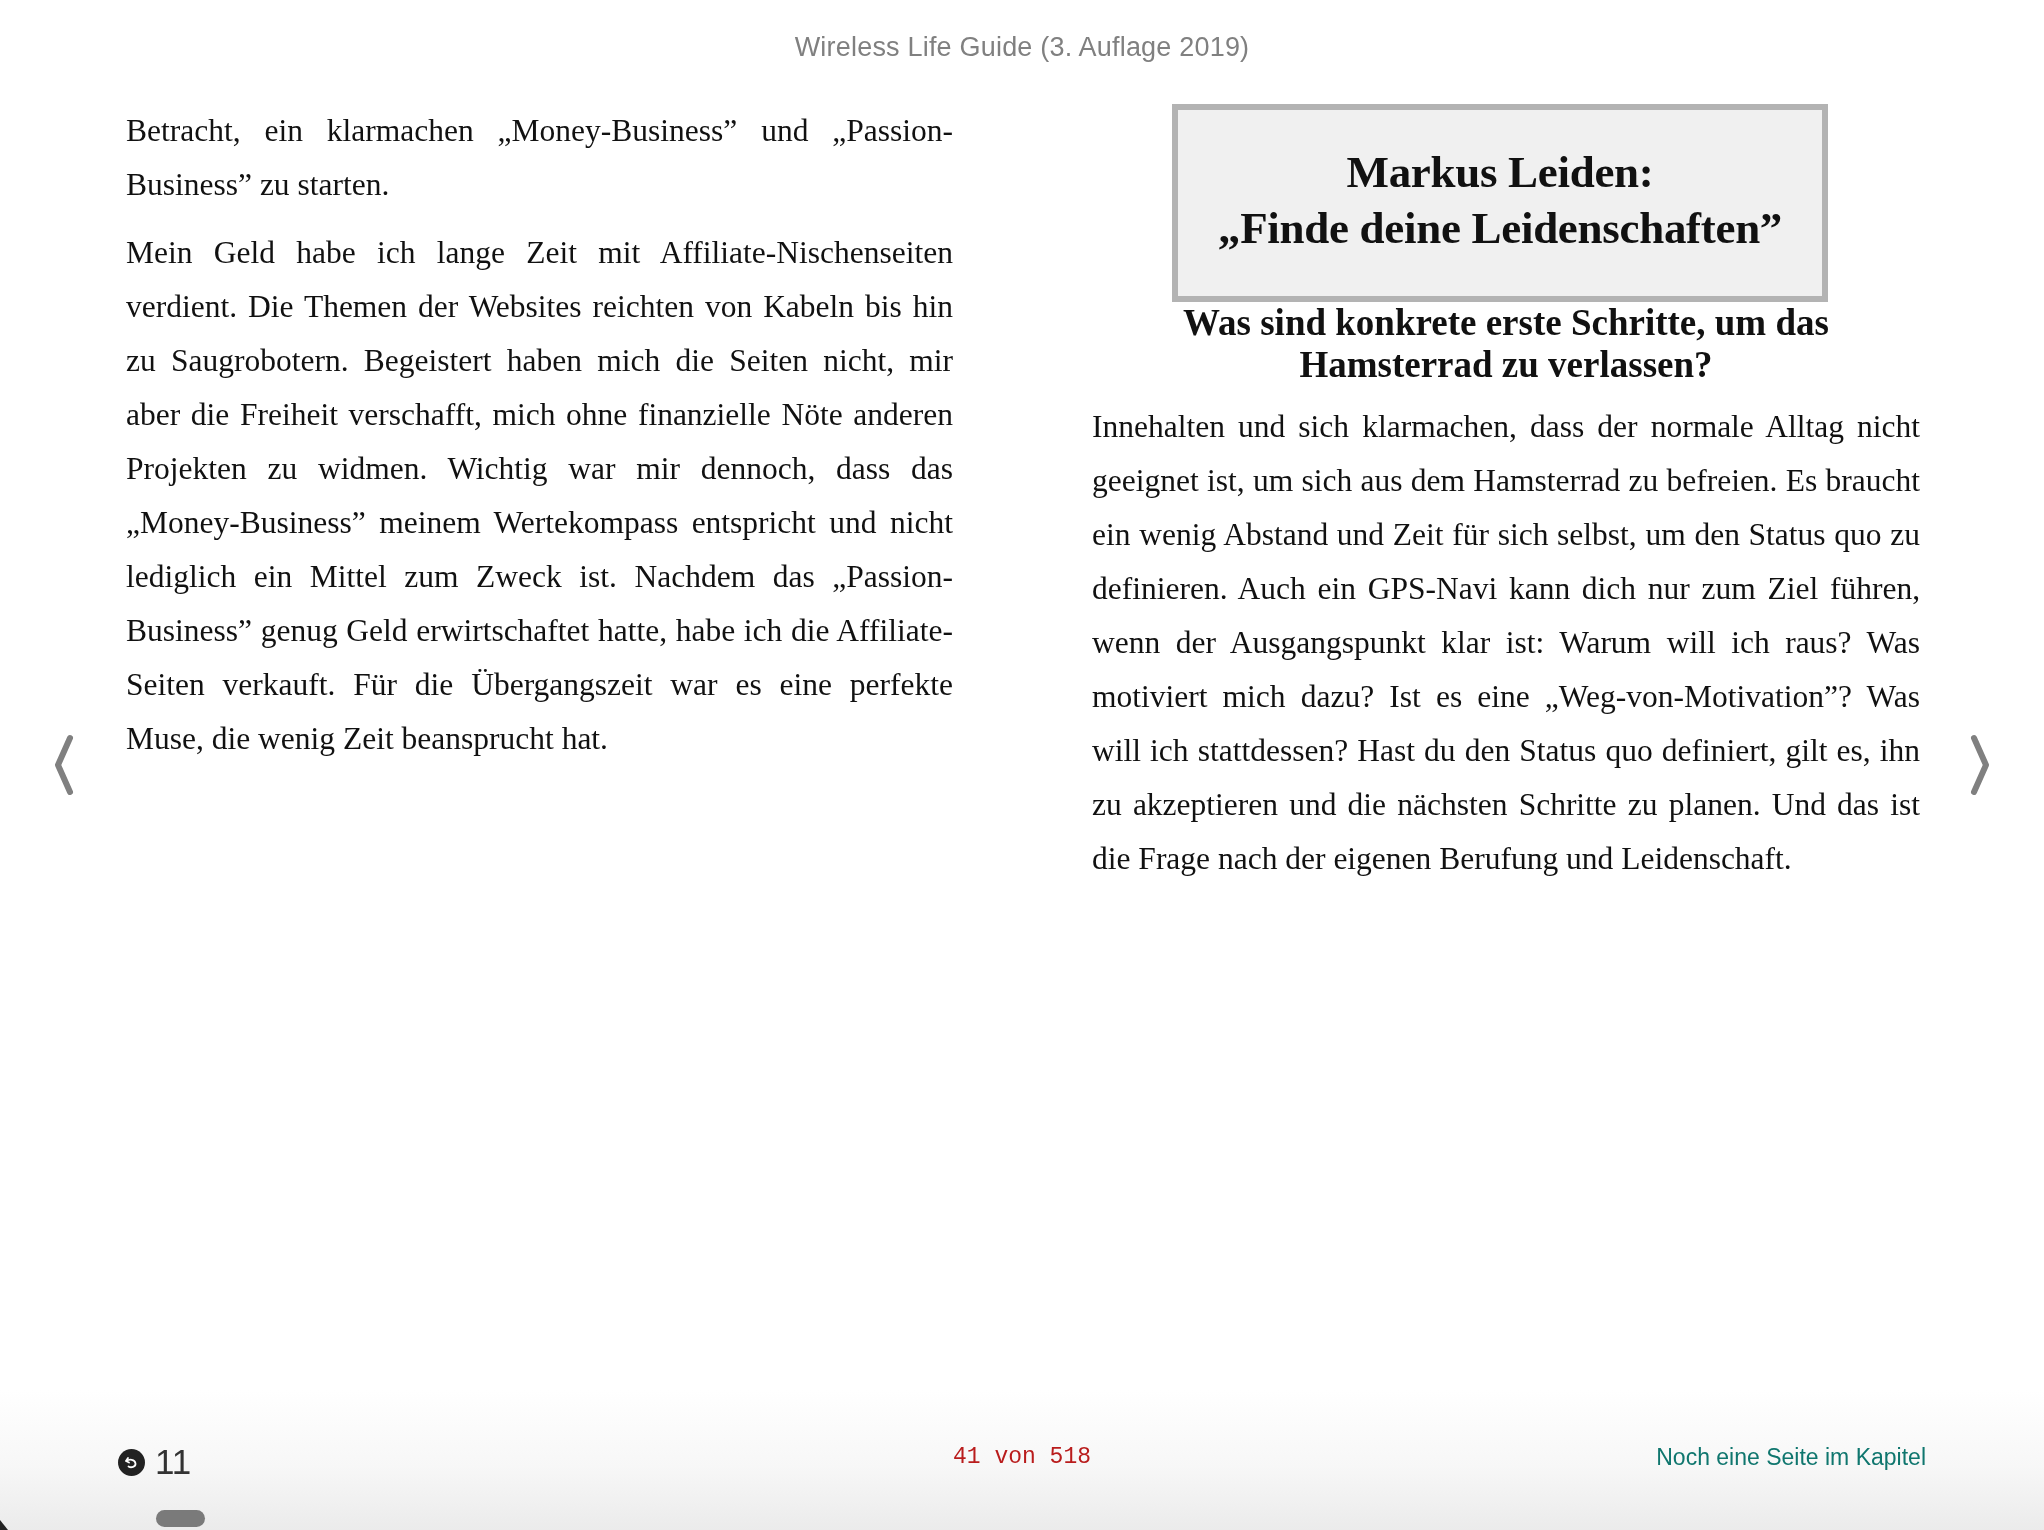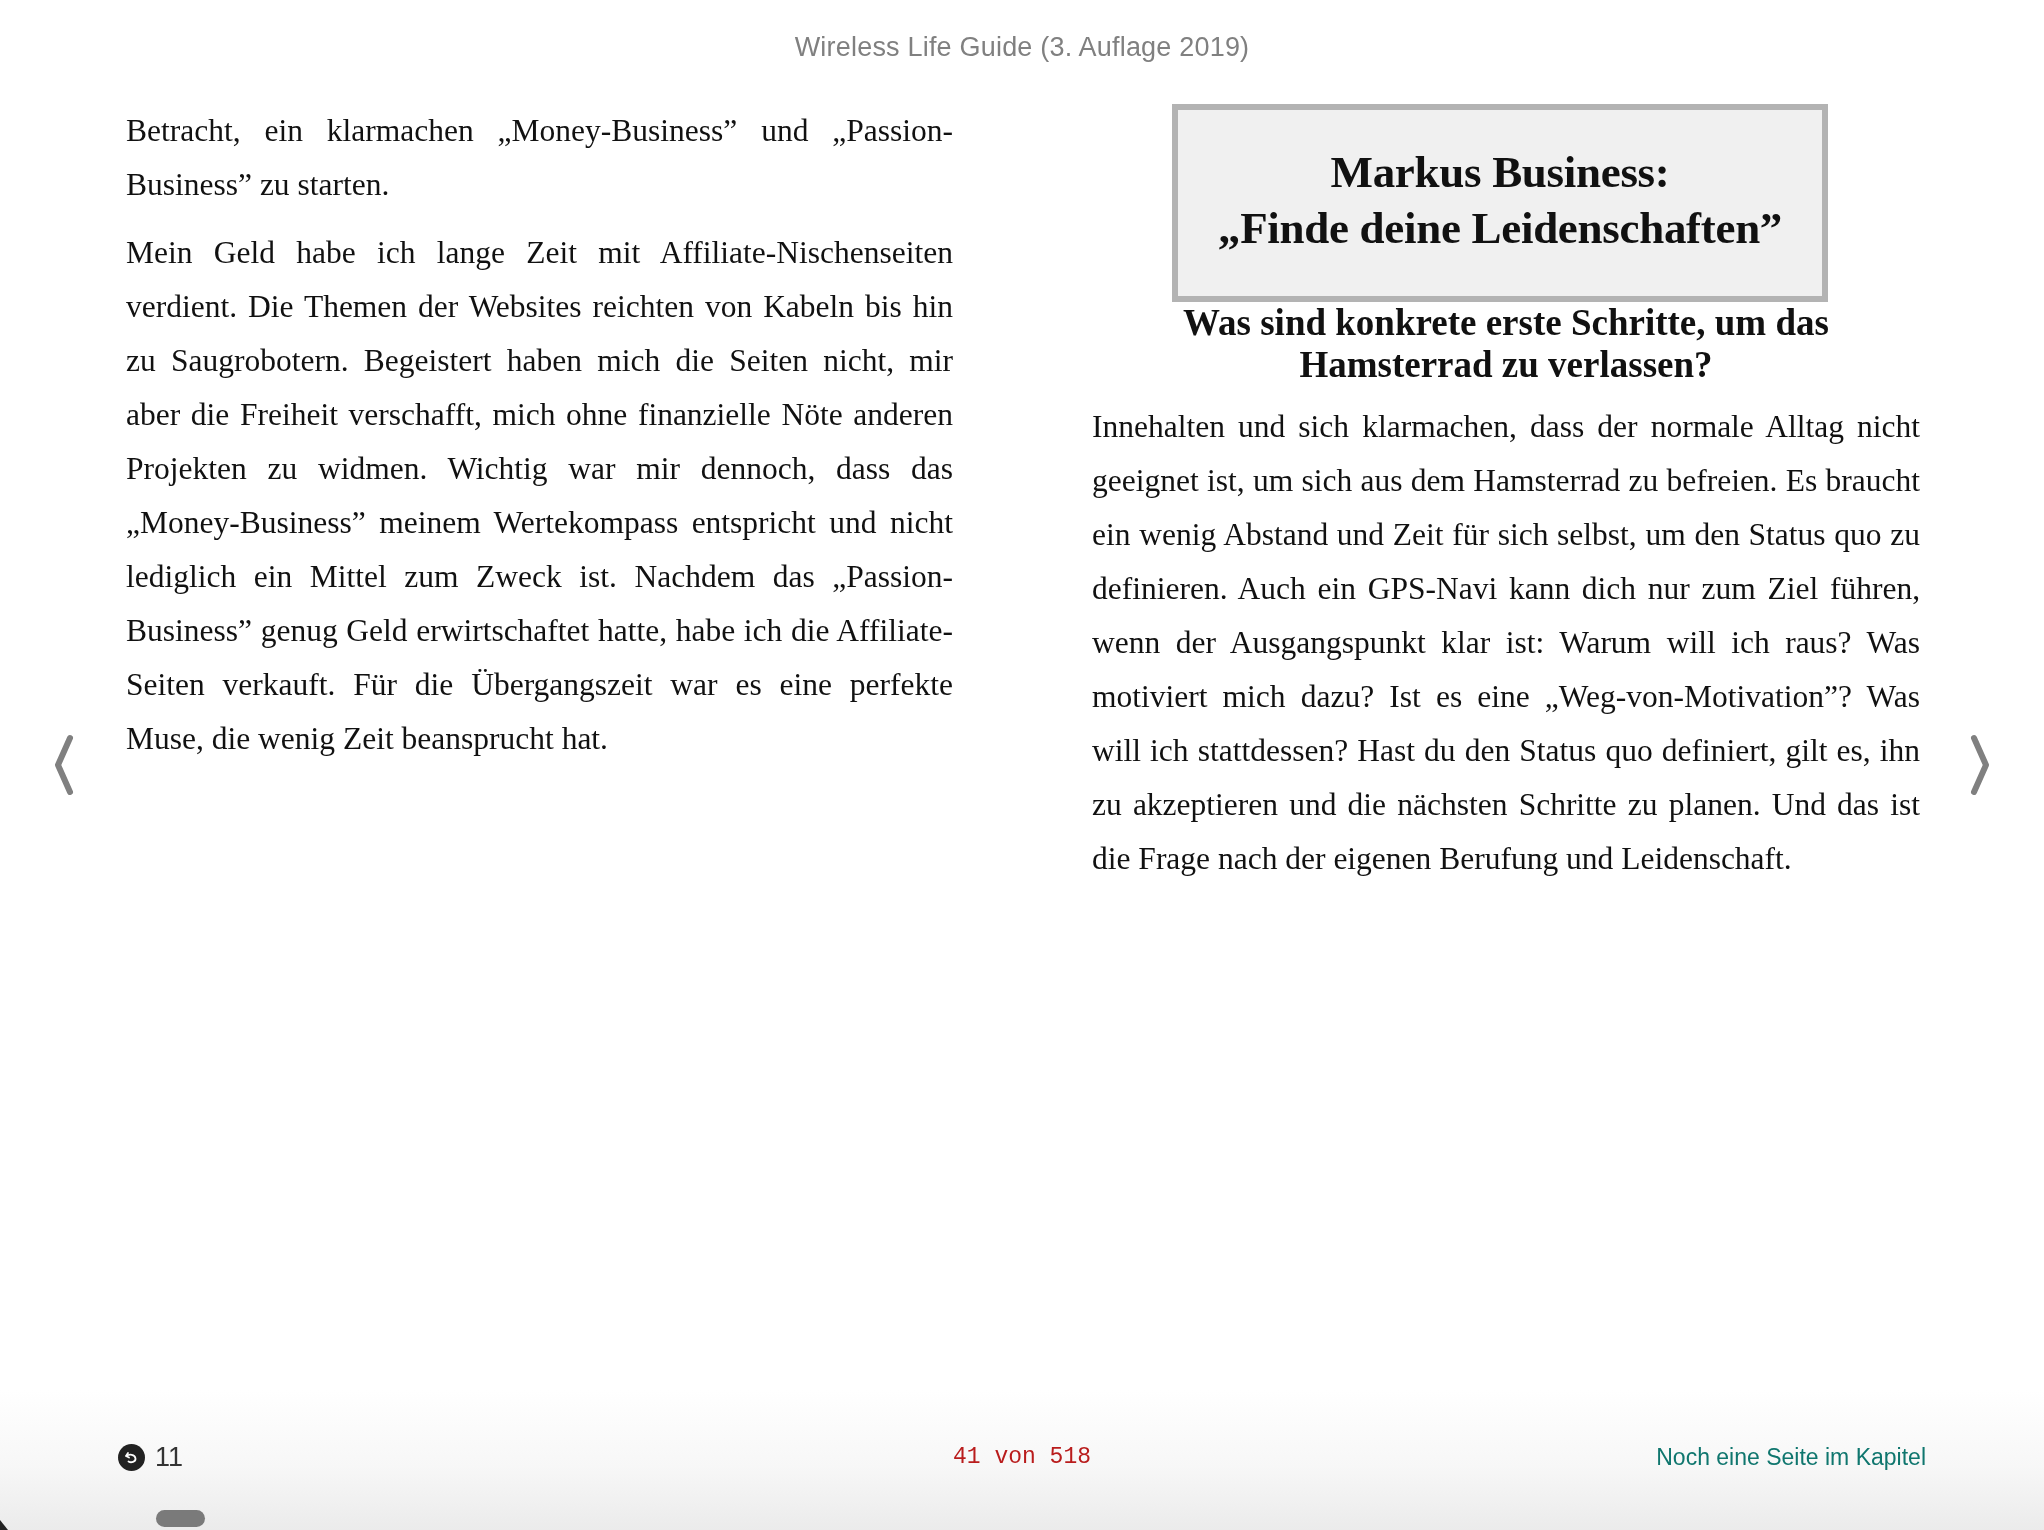--- a/index.html
+++ b/index.html
@@ -49,21 +49,21 @@
   .answer { }
   .chevron {
     position: absolute; top: 730px; width: 30px; height: 70px;
     cursor: pointer;
   }
   .chevron-left { left: 48px; }
   .chevron-right { left: 1965px; }
   .footer-back {
     position: absolute; left: 118px; top: 1442px;
     display: flex; align-items: center; gap: 10px;
-    font-family: "Liberation Sans", sans-serif; font-size: 27px; color: #333333;
+    font-family: "Liberation Sans", sans-serif; font-size: 35px; color: #333333;
   }
   .back-icon {
     width: 27px; height: 27px; border-radius: 50%; background: #222222;
     display: flex; align-items: center; justify-content: center;
   }
   .page-count {
     position: absolute; top: 1444px; left: 0; width: 2044px; text-align: center;
     font-family: Liberation Mono, monospace; font-size: 23px; color: #b91c1c;
   }
   .chapter-remaining {
@@ -86,21 +86,21 @@
 
 <div class="book-title">Wireless Life Guide (3. Auflage 2019)</div>
 
 <div class="page page-left">
   <p>Betracht, ein klarmachen „Money-Business” und „Passion-Business” zu starten.</p>
   <p>Mein Geld habe ich lange Zeit mit Affiliate-Nischenseiten verdient. Die Themen der Websites reichten von Kabeln bis hin zu Saugrobotern. Begeistert haben mich die Seiten nicht, mir aber die Freiheit verschafft, mich ohne finanzielle Nöte anderen Projekten zu widmen. Wichtig war mir dennoch, dass das „Money-Business” meinem Wertekompass ent­spricht und nicht lediglich ein Mittel zum Zweck ist. Nach­dem das „Passion-Business” genug Geld erwirtschaftet hatte, habe ich die Affiliate-Seiten verkauft. Für die Über­gangszeit war es eine perfekte Muse, die wenig Zeit bean­sprucht hat.</p>
 </div>
 
 <div class="page page-right">
   <div class="title-box">
-    <span>Markus Business:</span>
+    <span>Markus Leiden:</span>
     <span>„Finde deine Leidenschaften”</span>
   </div>
   <p class="question">Was sind konkrete erste Schritte, um das Hamsterrad zu verlassen?</p>
   <p class="answer">Innehalten und sich klarmachen, dass der normale Alltag nicht geeignet ist, um sich aus dem Hamsterrad zu befreien. Es braucht ein wenig Abstand und Zeit für sich selbst, um den Status quo zu definieren. Auch ein GPS-Navi kann dich nur zum Ziel führen, wenn der Ausgangspunkt klar ist: Warum will ich raus? Was motiviert mich dazu? Ist es eine „Weg-von-Motivation”? Was will ich stattdessen? Hast du den Status quo definiert, gilt es, ihn zu akzeptieren und die nächsten Schritte zu planen. Und das ist die Frage nach der eigenen Berufung und Leidenschaft.</p>
 </div>
 
 <div class="chevron chevron-left">
   <svg width="30" height="70" viewBox="0 0 30 70">
     <polyline points="22,8 10,35 22,62" fill="none" stroke="#808080" stroke-width="6" stroke-linecap="round" stroke-linejoin="round"></polyline>
   </svg>

